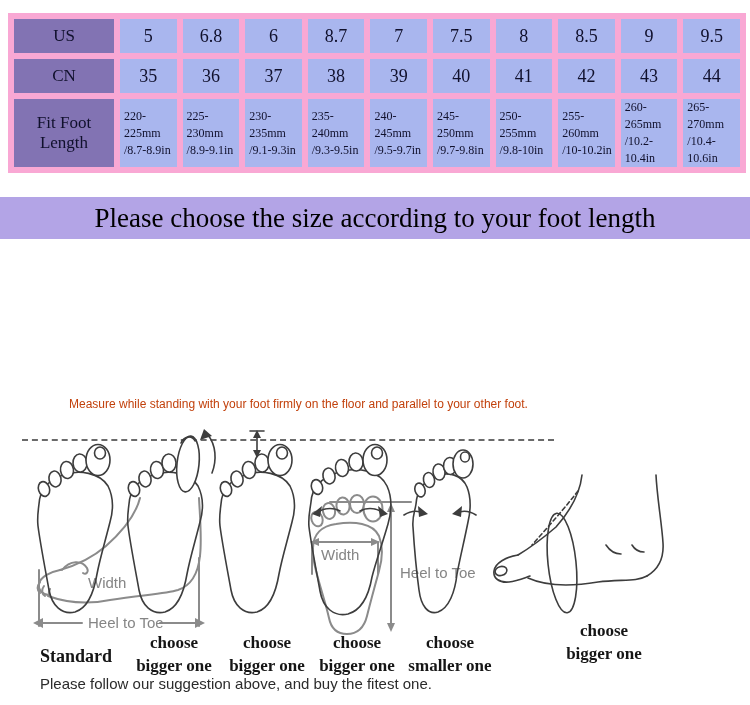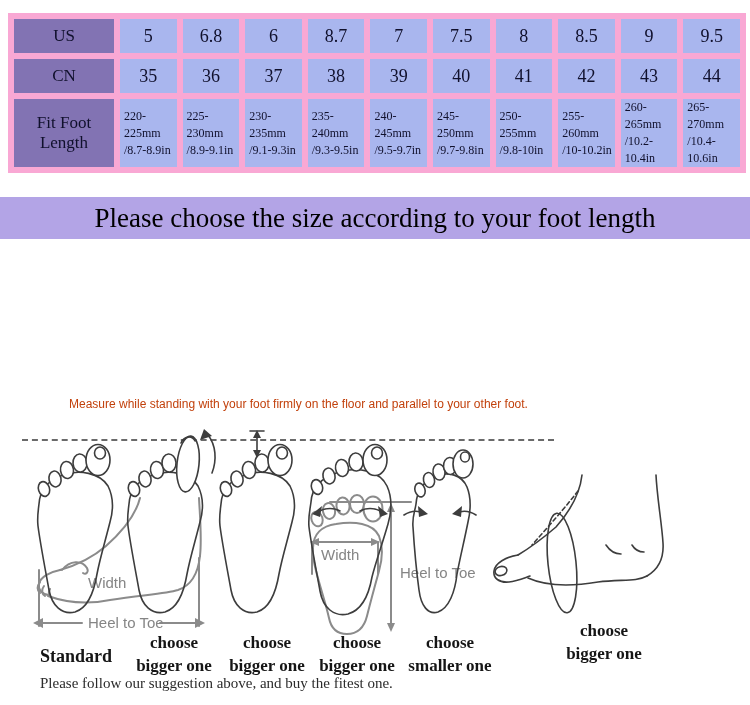--- a/index.html
+++ b/index.html
@@ -56,21 +56,21 @@
     border-top:2px dashed #6a6a6a;
   }
   .suggest-section svg { position:absolute; overflow:visible; }
   .sg-label {
     position:absolute; width:110px; text-align:center;
     font-weight:bold; font-size:17px; line-height:23px; color:#151515;
   }
   .sg-label.std { font-size:18px; }
   .bottom-note {
     position:absolute; left:40px; top:250px;
-    font-family:Liberation Serif, serif; font-size:15px; color:#2b2b2b;
+    font-family:Liberation Sans, sans-serif; font-size:15px; color:#2b2b2b;
   }
 
   .gray-stroke  { stroke:#8b8b8b; stroke-width:2;   fill:none; stroke-linecap:round; stroke-linejoin:round; }
   .dark-stroke  { stroke:#3d3d3d; stroke-width:1.6; fill:none; stroke-linecap:round; stroke-linejoin:round; }
   .toe-fill     { fill:#ffffff; }
   .gray-head    { fill:#8b8b8b; stroke:none; }
   .dark-head    { fill:#3d3d3d; stroke:none; }
 </style>
 </head>
 <body>

